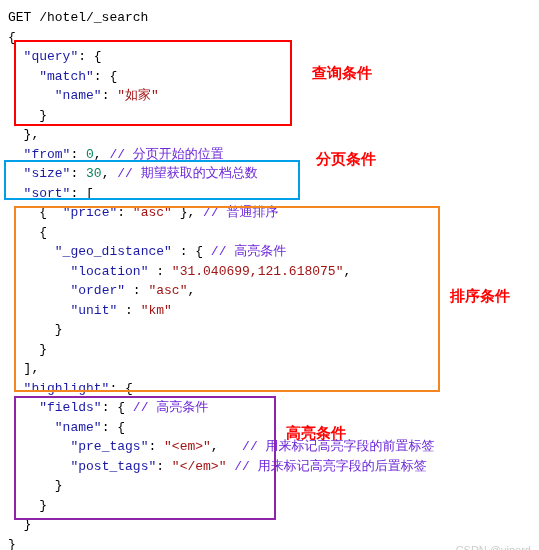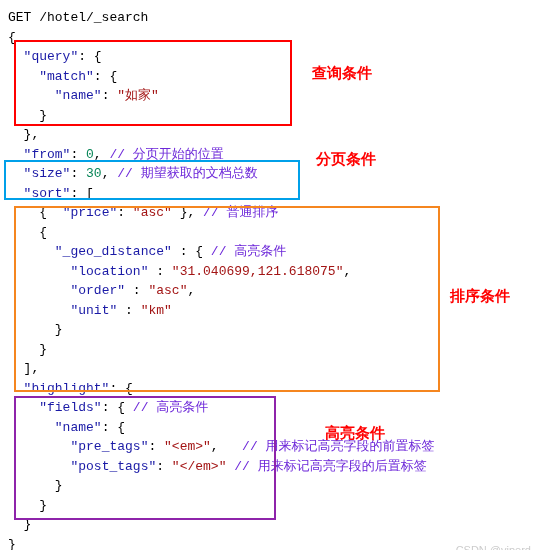--- a/index.html
+++ b/index.html
@@ -78,15 +78,15 @@
 <div class="line p">}</div>
 
 <div class="box" style="top:40px;left:14px;width:278px;height:86px;border-color:#f00;"></div>
 <div class="box" style="top:160px;left:4px;width:296px;height:40px;border-color:#00a0e9;"></div>
 <div class="box" style="top:206px;left:14px;width:426px;height:186px;border-color:#f5861f;"></div>
 <div class="box" style="top:396px;left:14px;width:262px;height:124px;border-color:#8e24aa;"></div>
 
 <div class="label" style="top:62px;left:312px;">查询条件</div>
 <div class="label" style="top:148px;left:316px;">分页条件</div>
 <div class="label" style="top:287px;left:450px;font-family:Liberation Mono, monospace;">排序条件</div>
-<div class="label" style="top:422px;left:286px;margin-left:39px;">高亮条件</div>
+<div class="label" style="top:422px;left:286px;">高亮条件</div>
 
 <div class="watermark" style="bottom:4px;right:8px">CSDN @viperd</div>
 
 </body></html>

